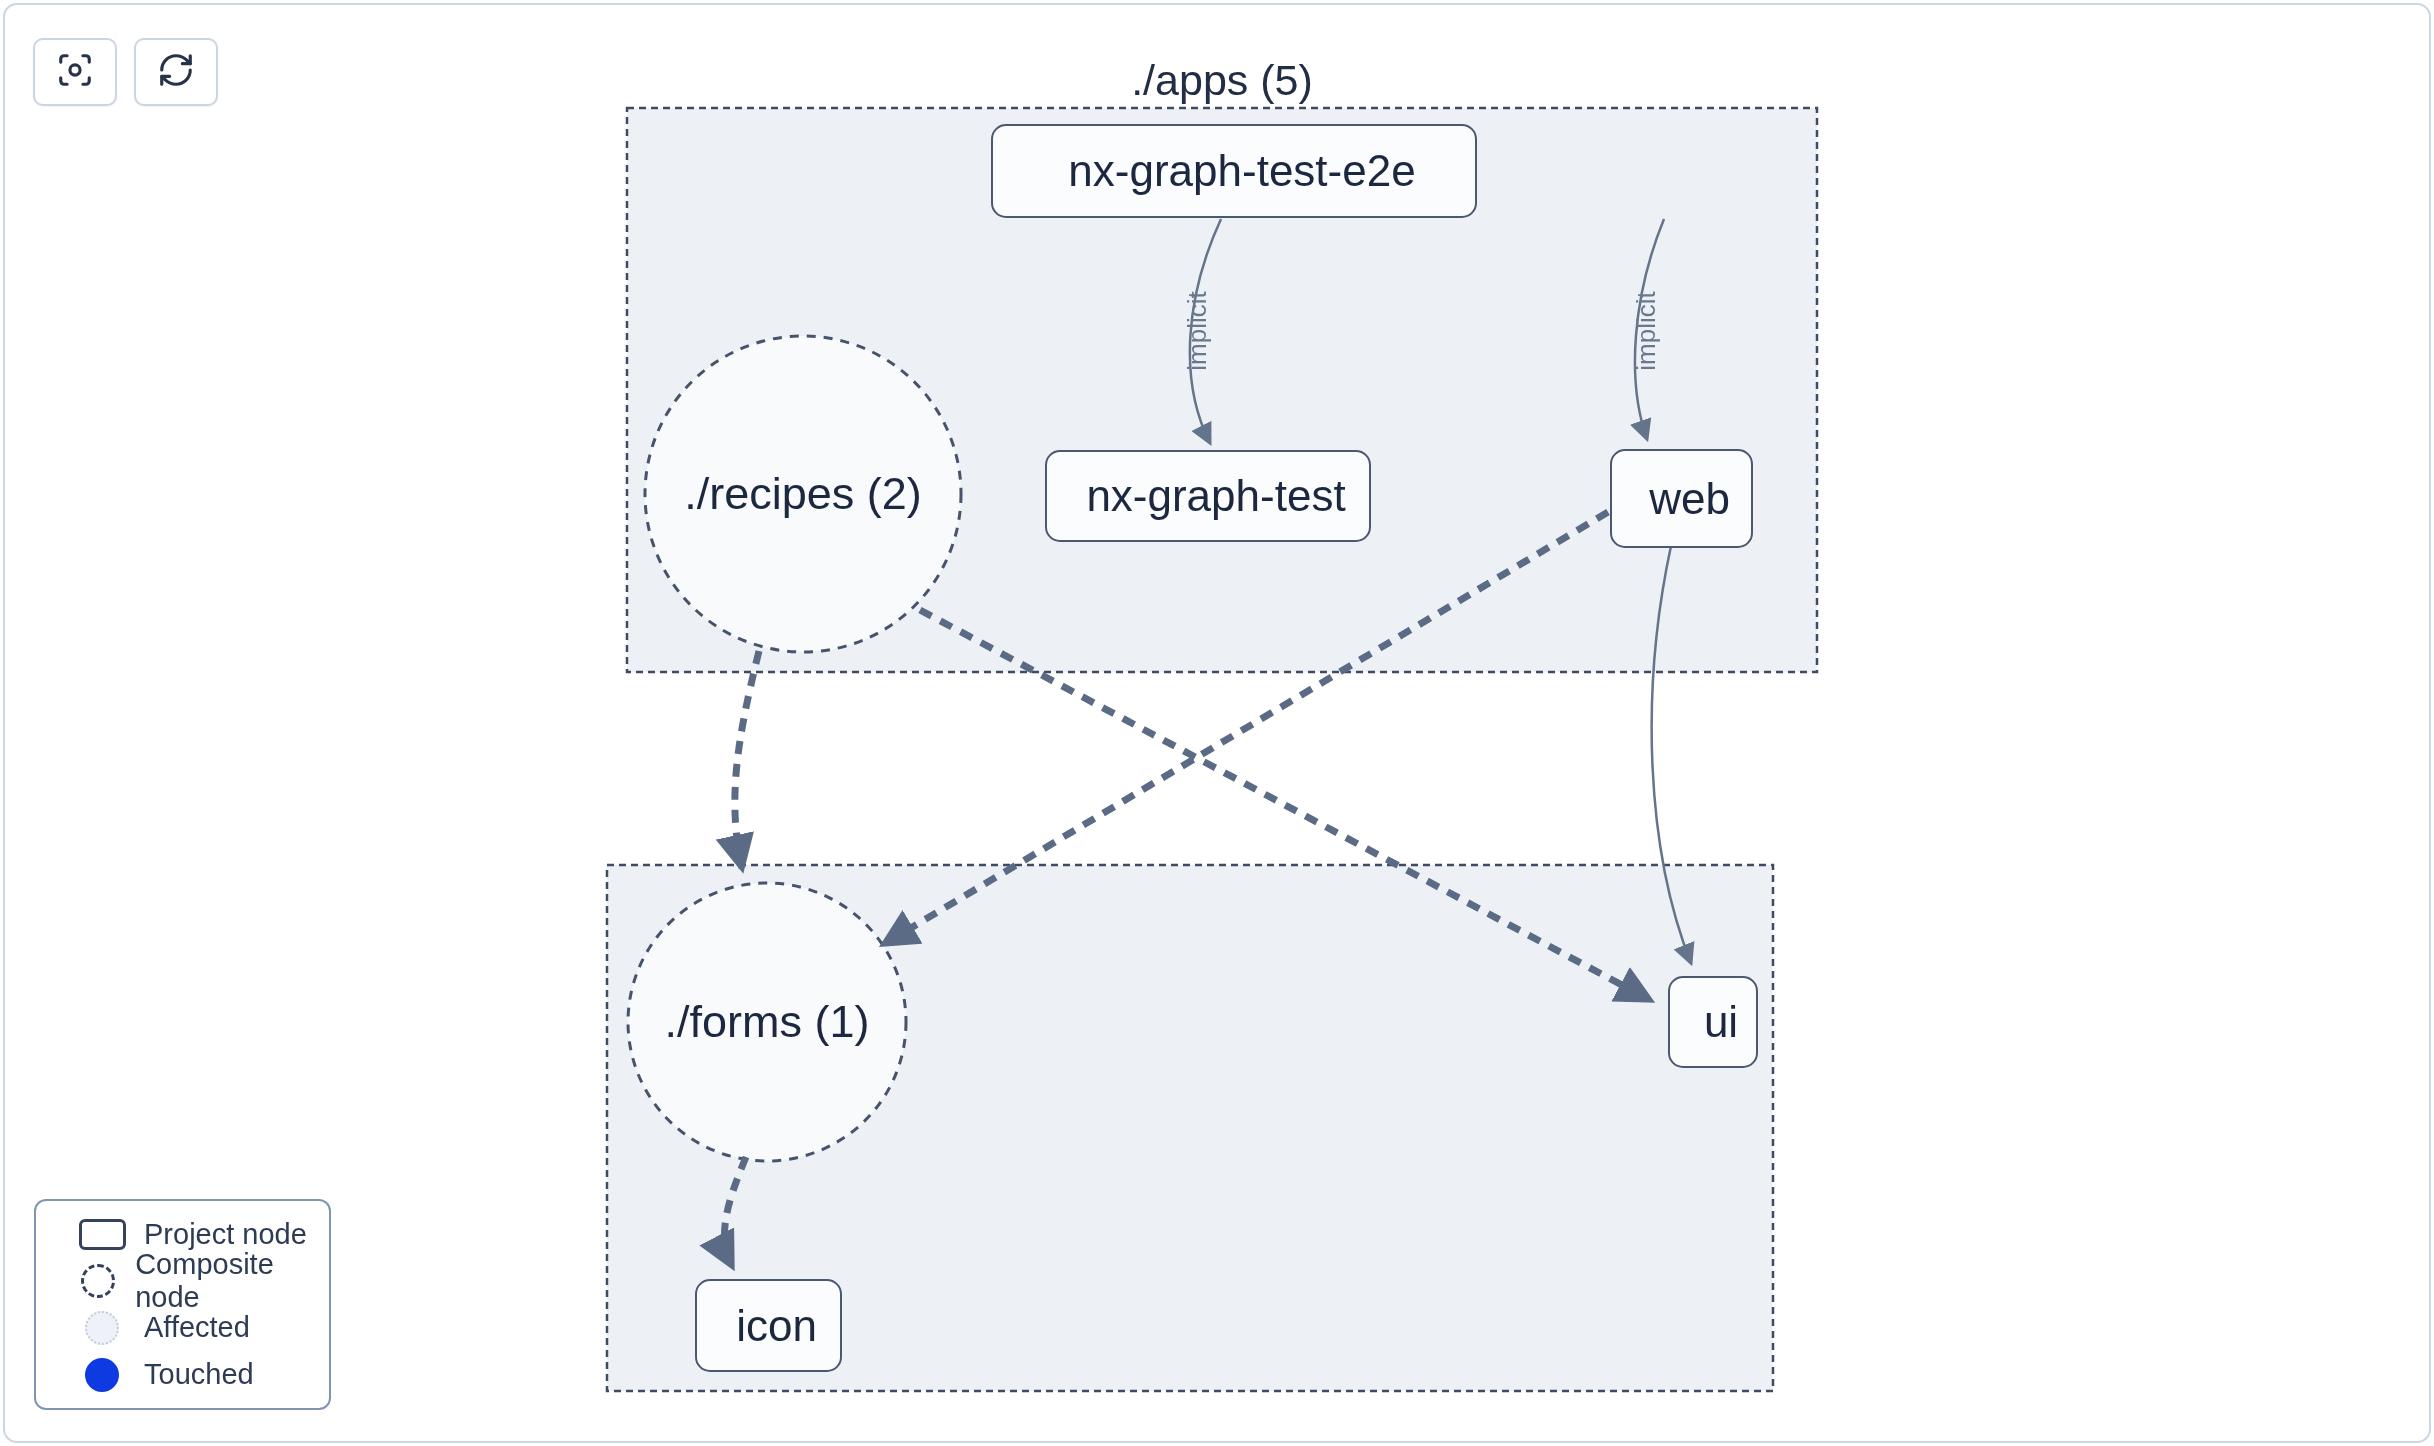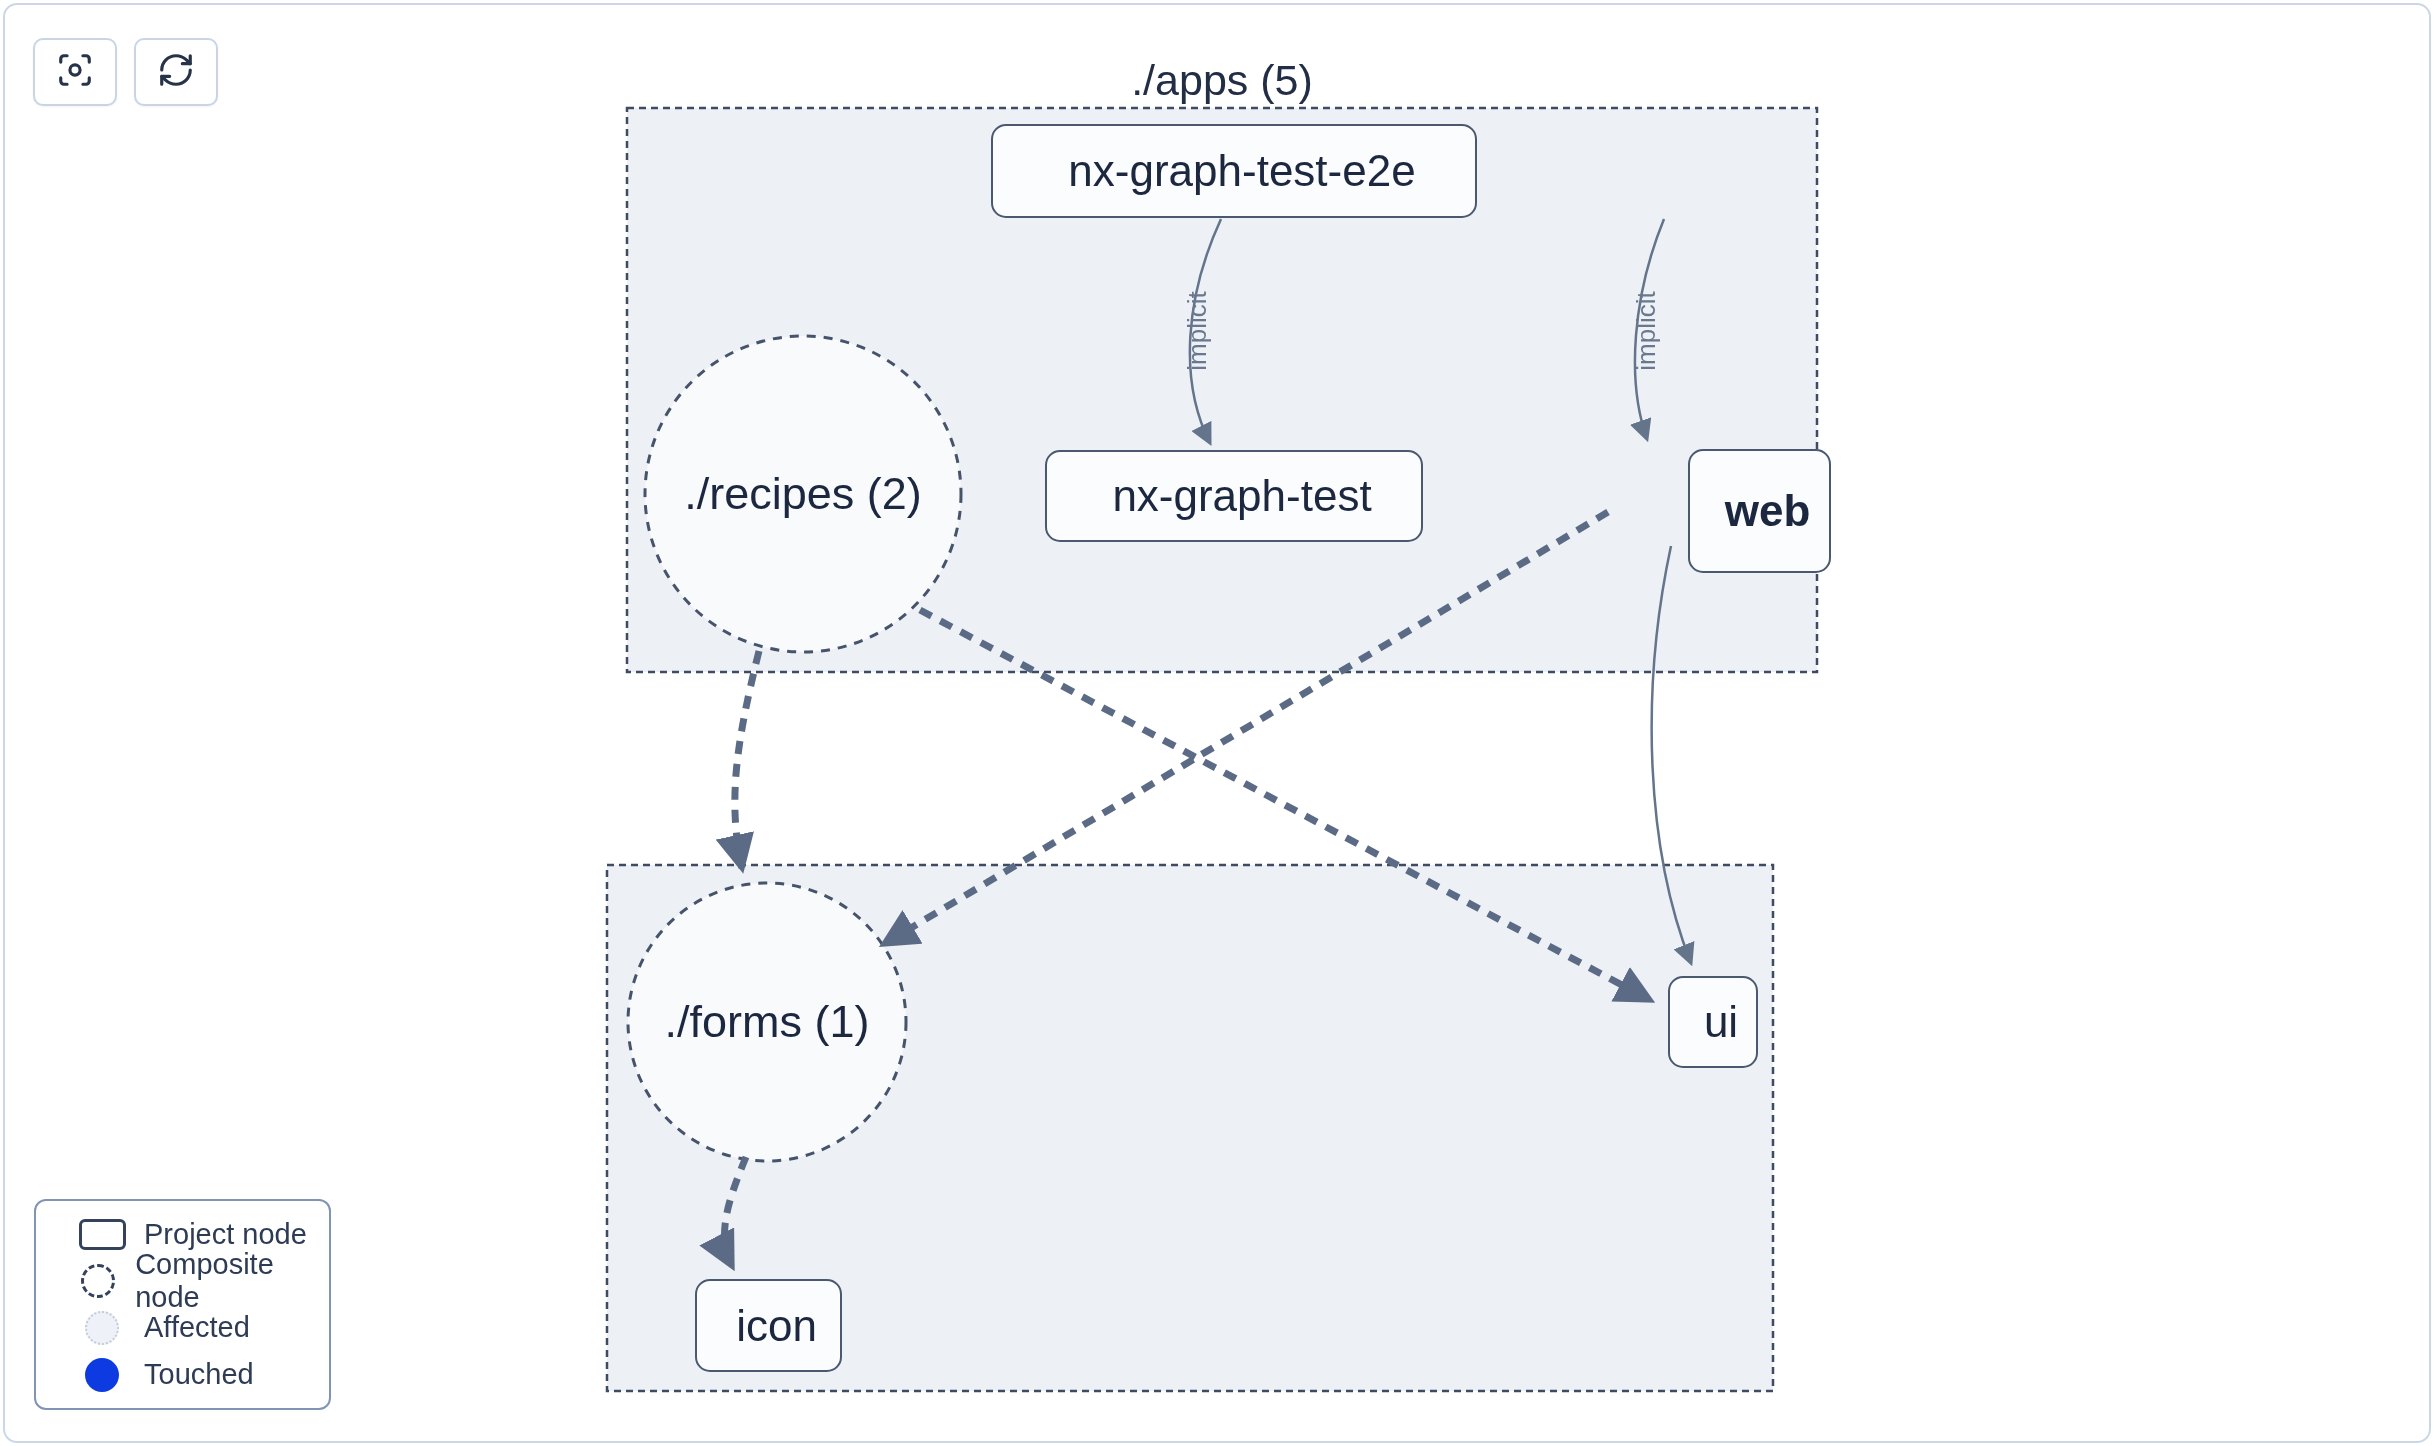--- a/index.html
+++ b/index.html
@@ -78,24 +78,24 @@
   </svg>
 
   <div class="group-label" style="left:1022px; top:56px;">./apps (5)</div>
 
   <div class="circle-label" style="left:633px; top:464px;">./recipes (2)</div>
   <div class="circle-label" style="left:597px; top:992px;">./forms (1)</div>
 
   <div class="node" style="left:991px; top:124px; width:486px; height:94px;">
     <span>nx-graph-test-e2e</span>
   </div>
-  <div class="node" style="left:1045px; top:450px; width:378px; height:92px;">
+  <div class="node" style="left:1045px; top:450px; width:326px; height:92px;">
     <span>nx-graph-test</span>
   </div>
-  <div class="node" style="left:1688px; top:449px; width:143px; height:124px;font-weight:bold;">
+  <div class="node" style="left:1610px; top:449px; width:143px; height:99px;">
     <span>web</span>
   </div>
   <div class="node" style="left:1668px; top:976px; width:90px; height:92px;">
     <span>ui</span>
   </div>
   <div class="node" style="left:695px; top:1279px; width:147px; height:93px;">
     <span>icon</span>
   </div>
 
   <div class="toolbar">

